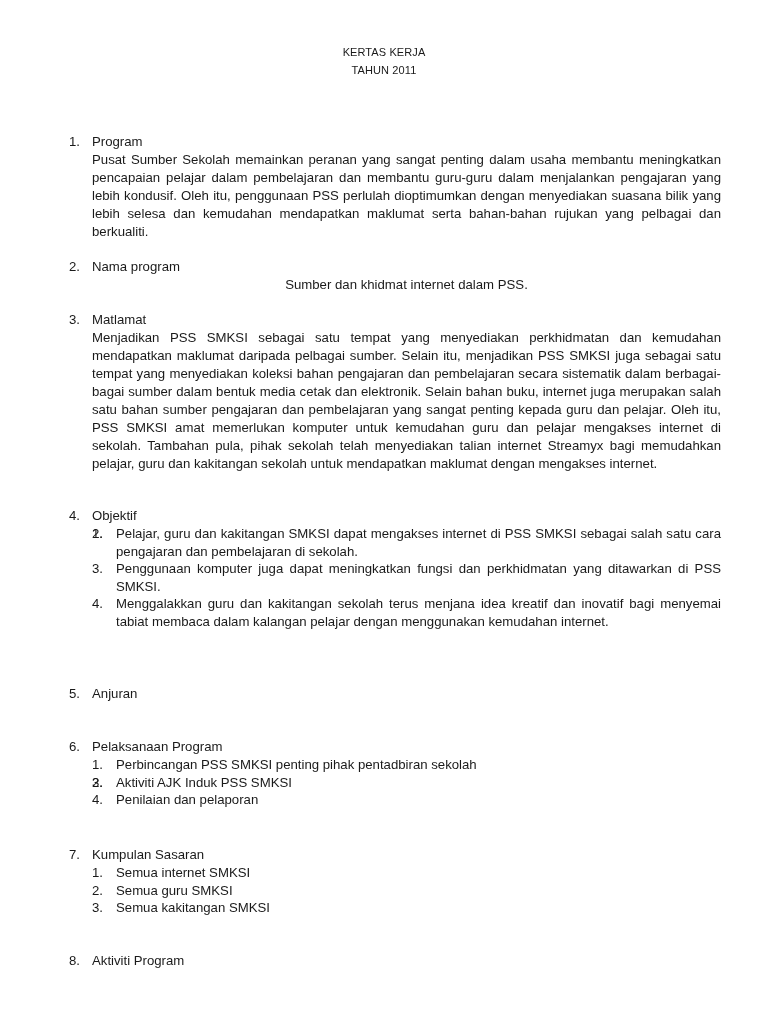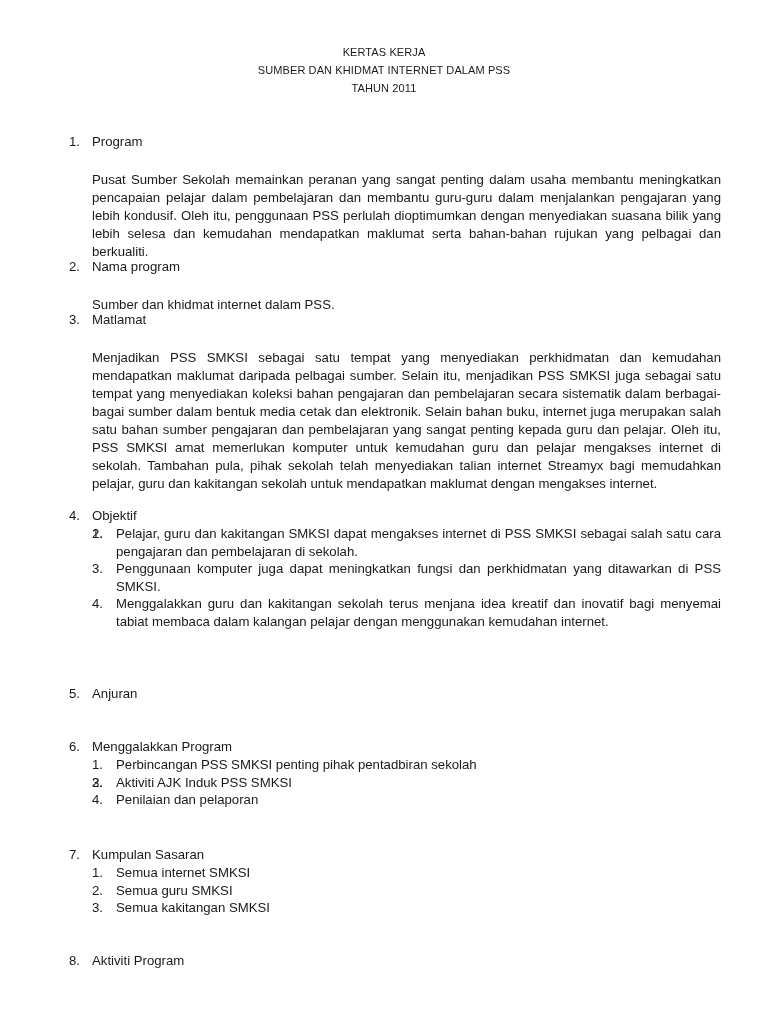--- a/index.html
+++ b/index.html
@@ -8,34 +8,33 @@
     font-family: "Liberation Sans", "DejaVu Sans", sans-serif;
     color: #1a1a1a;
     font-size: 13.2px;
   }
   .page { position: absolute; left: 0; top: 0; width: 768px; height: 1024px; }
   .header { position: absolute; top: 43px; left: 0; width: 768px; text-align: center; }
   .header div { line-height: 18px; font-size: 11px; letter-spacing: 0.1px; }
   .sec { position: absolute; left: 69px; width: 652px; }
   .sec-title { position: relative; padding-left: 23px; line-height: 18px; }
   .sec-num { position: absolute; left: 0; top: 0; }
-  .para { padding-left: 23px; line-height: 18px; text-align: justify; margin-top: 20px; }
-  .para.nojust { text-align: left; }
+  .para { padding-left: 23px; line-height: 18px; text-align: justify; }
+  .para.nojust { text-align: center; }
   ol.sub { list-style: none; margin: 0; padding: 0; }
   ol.sub li { position: relative; padding-left: 47px; line-height: 17.5px; text-align: justify; }
   ol.sub li .n { position: absolute; left: 23px; top: 0; }
 </style>
 </head>
 <body>
 
 <div class="page">
 
   <div class="header">
     <div>KERTAS KERJA</div>
-    <div>SUMBER DAN KHIDMAT INTERNET DALAM PSS</div>
     <div>TAHUN 2011</div>
   </div>
 
   <div class="sec" style="top:133px;">
     <div class="sec-title">
       <span class="sec-num">1.</span>
       <span>Program</span>
     </div>
     <div class="para">Pusat Sumber Sekolah memainkan peranan yang sangat penting dalam usaha membantu meningkatkan pencapaian pelajar dalam pembelajaran dan membantu guru-guru dalam menjalankan  pengajaran yang lebih kondusif. Oleh itu, penggunaan PSS perlulah dioptimumkan dengan menyediakan suasana bilik yang lebih selesa dan kemudahan mendapatkan maklumat serta bahan-bahan rujukan yang pelbagai dan  berkualiti.</div>
   </div>
@@ -72,21 +71,21 @@
   <div class="sec" style="top:685px;">
     <div class="sec-title">
       <span class="sec-num">5.</span>
       <span>Anjuran</span>
     </div>
   </div>
 
   <div class="sec" style="top:738px;">
     <div class="sec-title">
       <span class="sec-num">6.</span>
-      <span>Menggalakkan Program</span>
+      <span>Pelaksanaan Program</span>
     </div>
     <ol class="sub">
       <li><span class="n">1.</span><span>Perbincangan PSS SMKSI penting pihak pentadbiran sekolah</span></li>
       <li><span class="n">2.</span></li>
       <li><span class="n">3.</span><span>Aktiviti AJK Induk PSS SMKSI</span></li>
       <li><span class="n">4.</span><span>Penilaian dan pelaporan</span></li>
     </ol>
   </div>
 
   <div class="sec" style="top:846px;">

